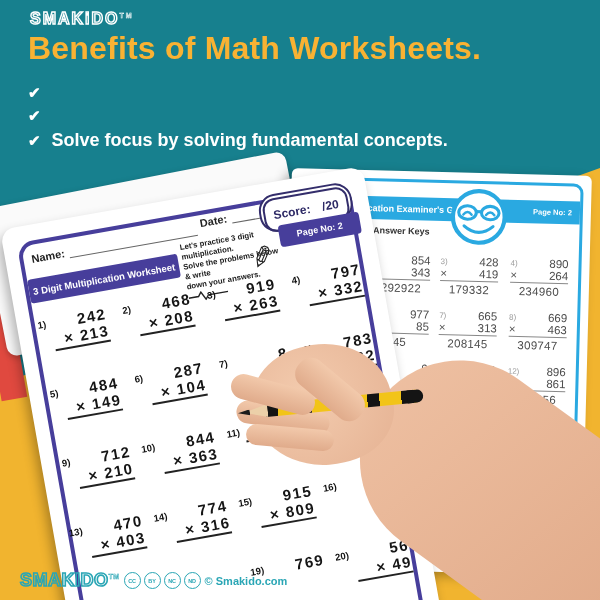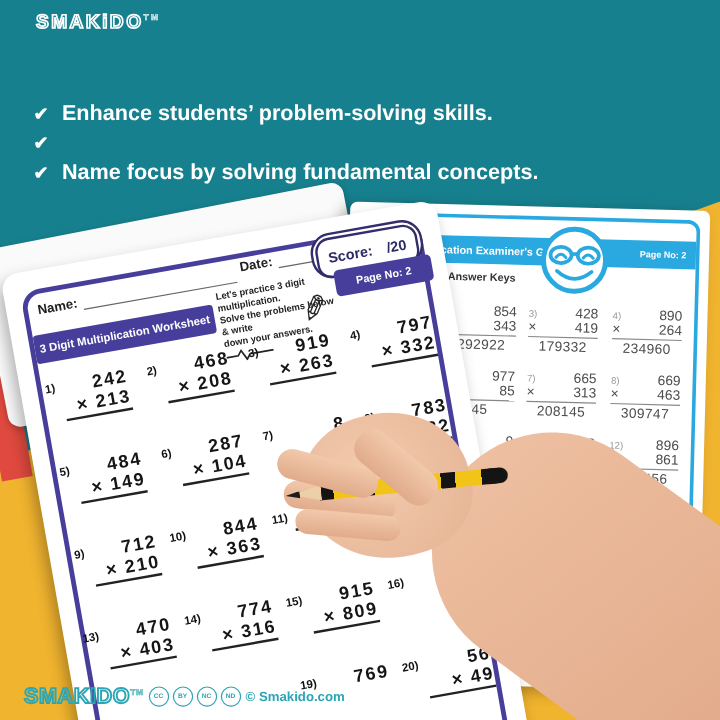--- a/index.html
+++ b/index.html
@@ -83,31 +83,31 @@
 .badge{width:15px;height:15px;border:1.8px solid #2AA6B5;border-radius:50%;display:inline-flex;align-items:center;justify-content:center;font-size:5.5px;font-weight:800;color:#2AA6B5;background:rgba(255,255,255,.15);}
 .f-copy{font-size:11px;font-weight:800;color:#2AA6B5;white-space:nowrap;}
 </style>
 </head>
 <body>
 
 <div class="stage">
   <div class="bg-yellow"></div>
 
   <div class="logo"><span>SMAKiDO</span><sup>TM</sup></div>
+  <h1 class="title">Benefits of Math Worksheets.</h1>
   <div class="bullets" id="bullets">
       <div class="bullet">
         <span class="check">✔</span>
-        <span>Enhance students’ problem-solving skills.</span>
       </div>
       <div class="bullet">
         <span class="check">✔</span>
       </div>
       <div class="bullet">
         <span class="check">✔</span>
-        <span>Name focus by solving fundamental concepts.</span>
+        <span>Solve focus by solving fundamental concepts.</span>
       </div>
     </div>
 
   <div class="red-sliver"></div>
   <div class="sheet-behind"></div>
 
   <div class="ak-sheet">
     <div class="ak-border">
       <div class="ak-banner">
         <span class="ak-banner-title">Multiplication Examiner's Guide</span>

